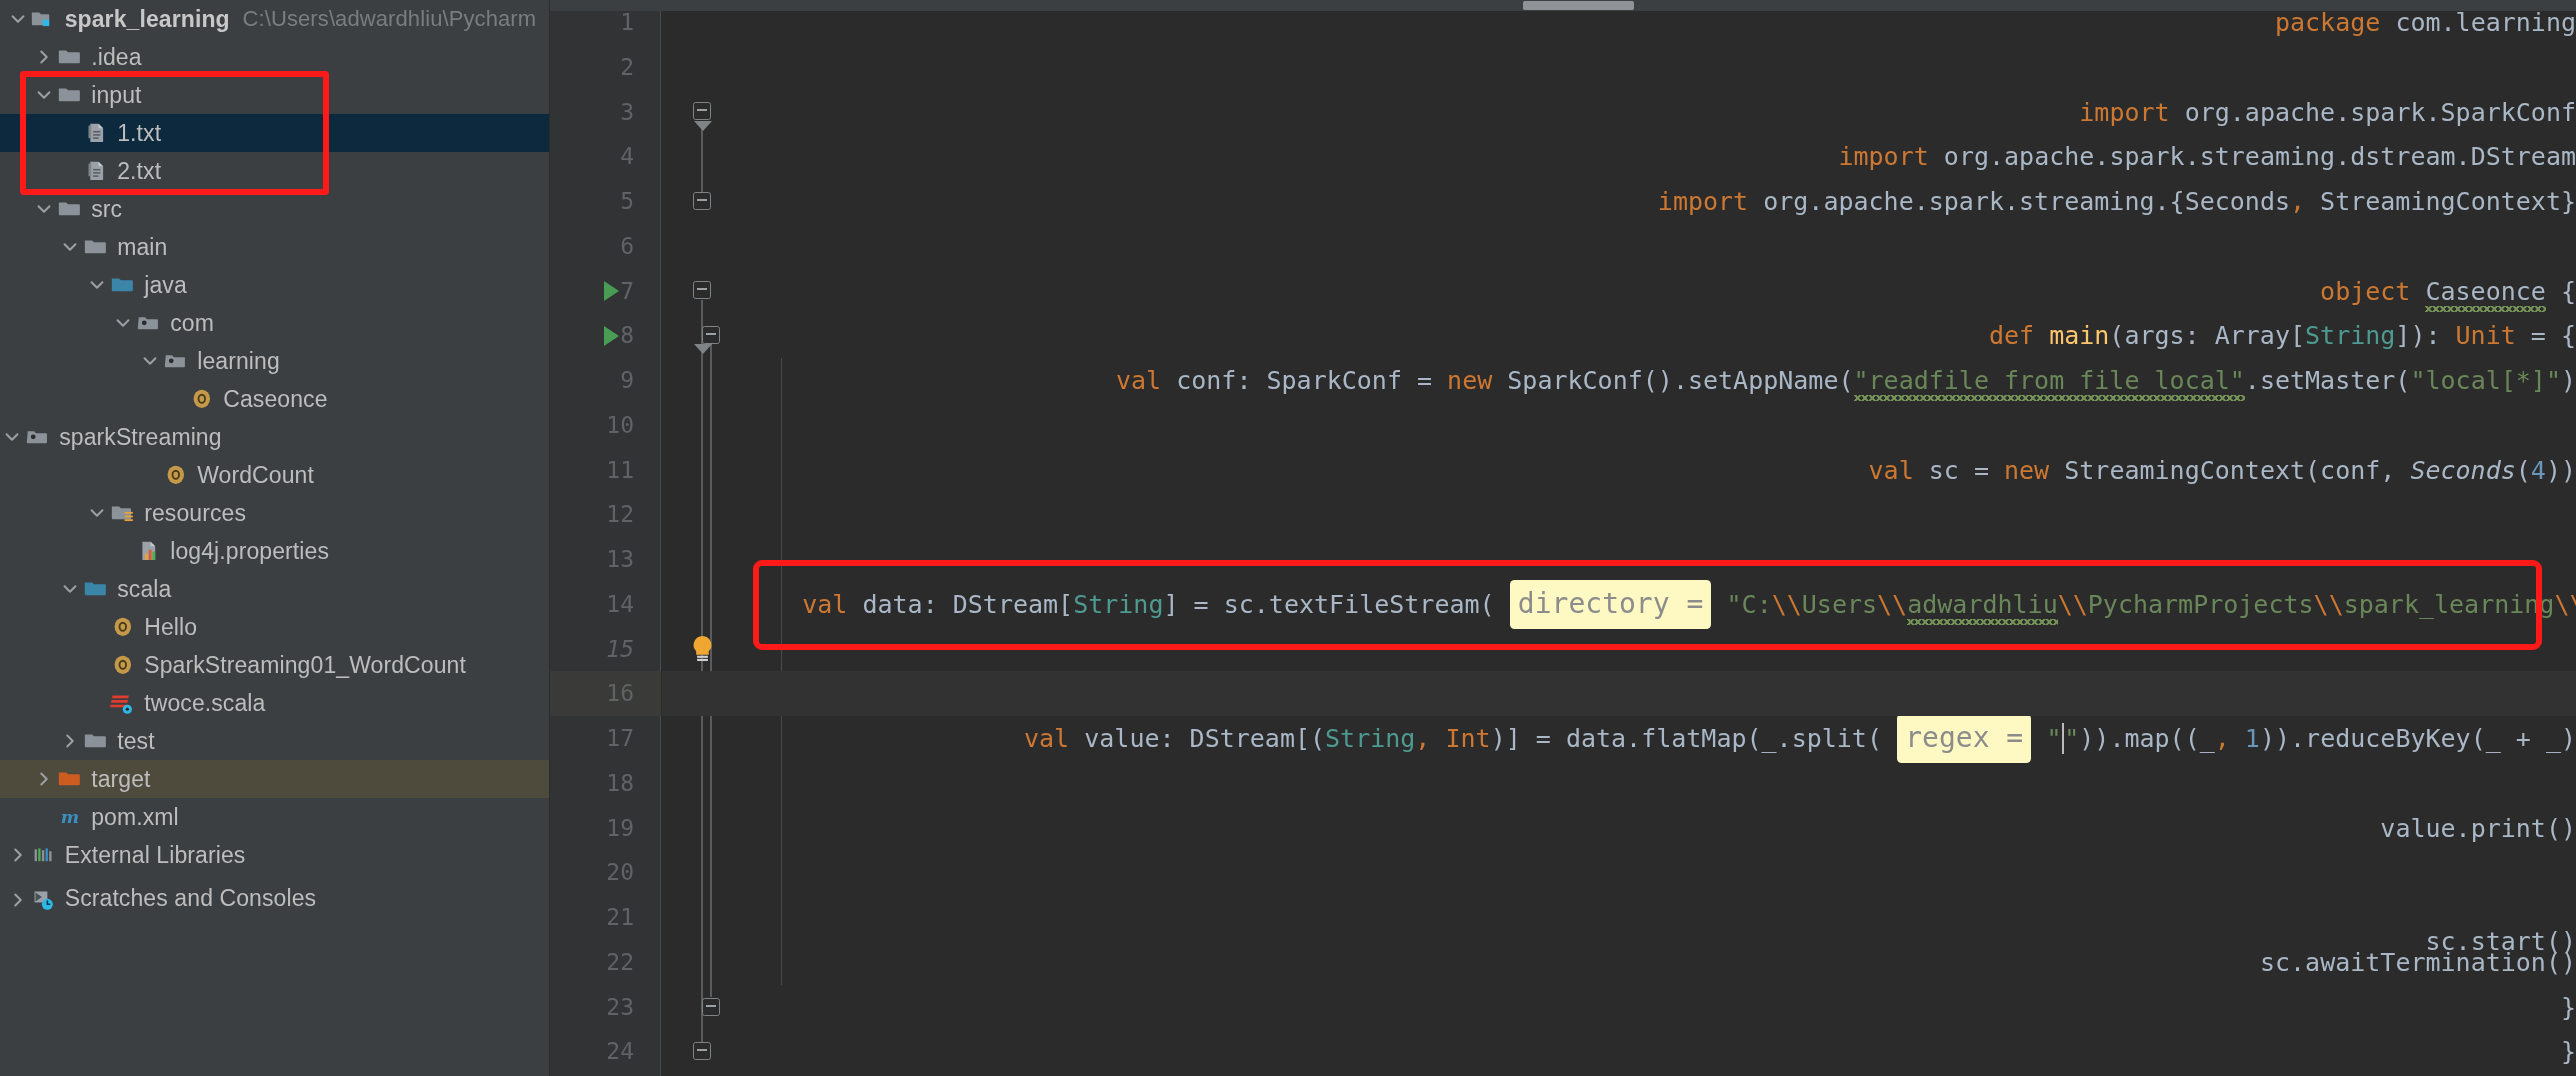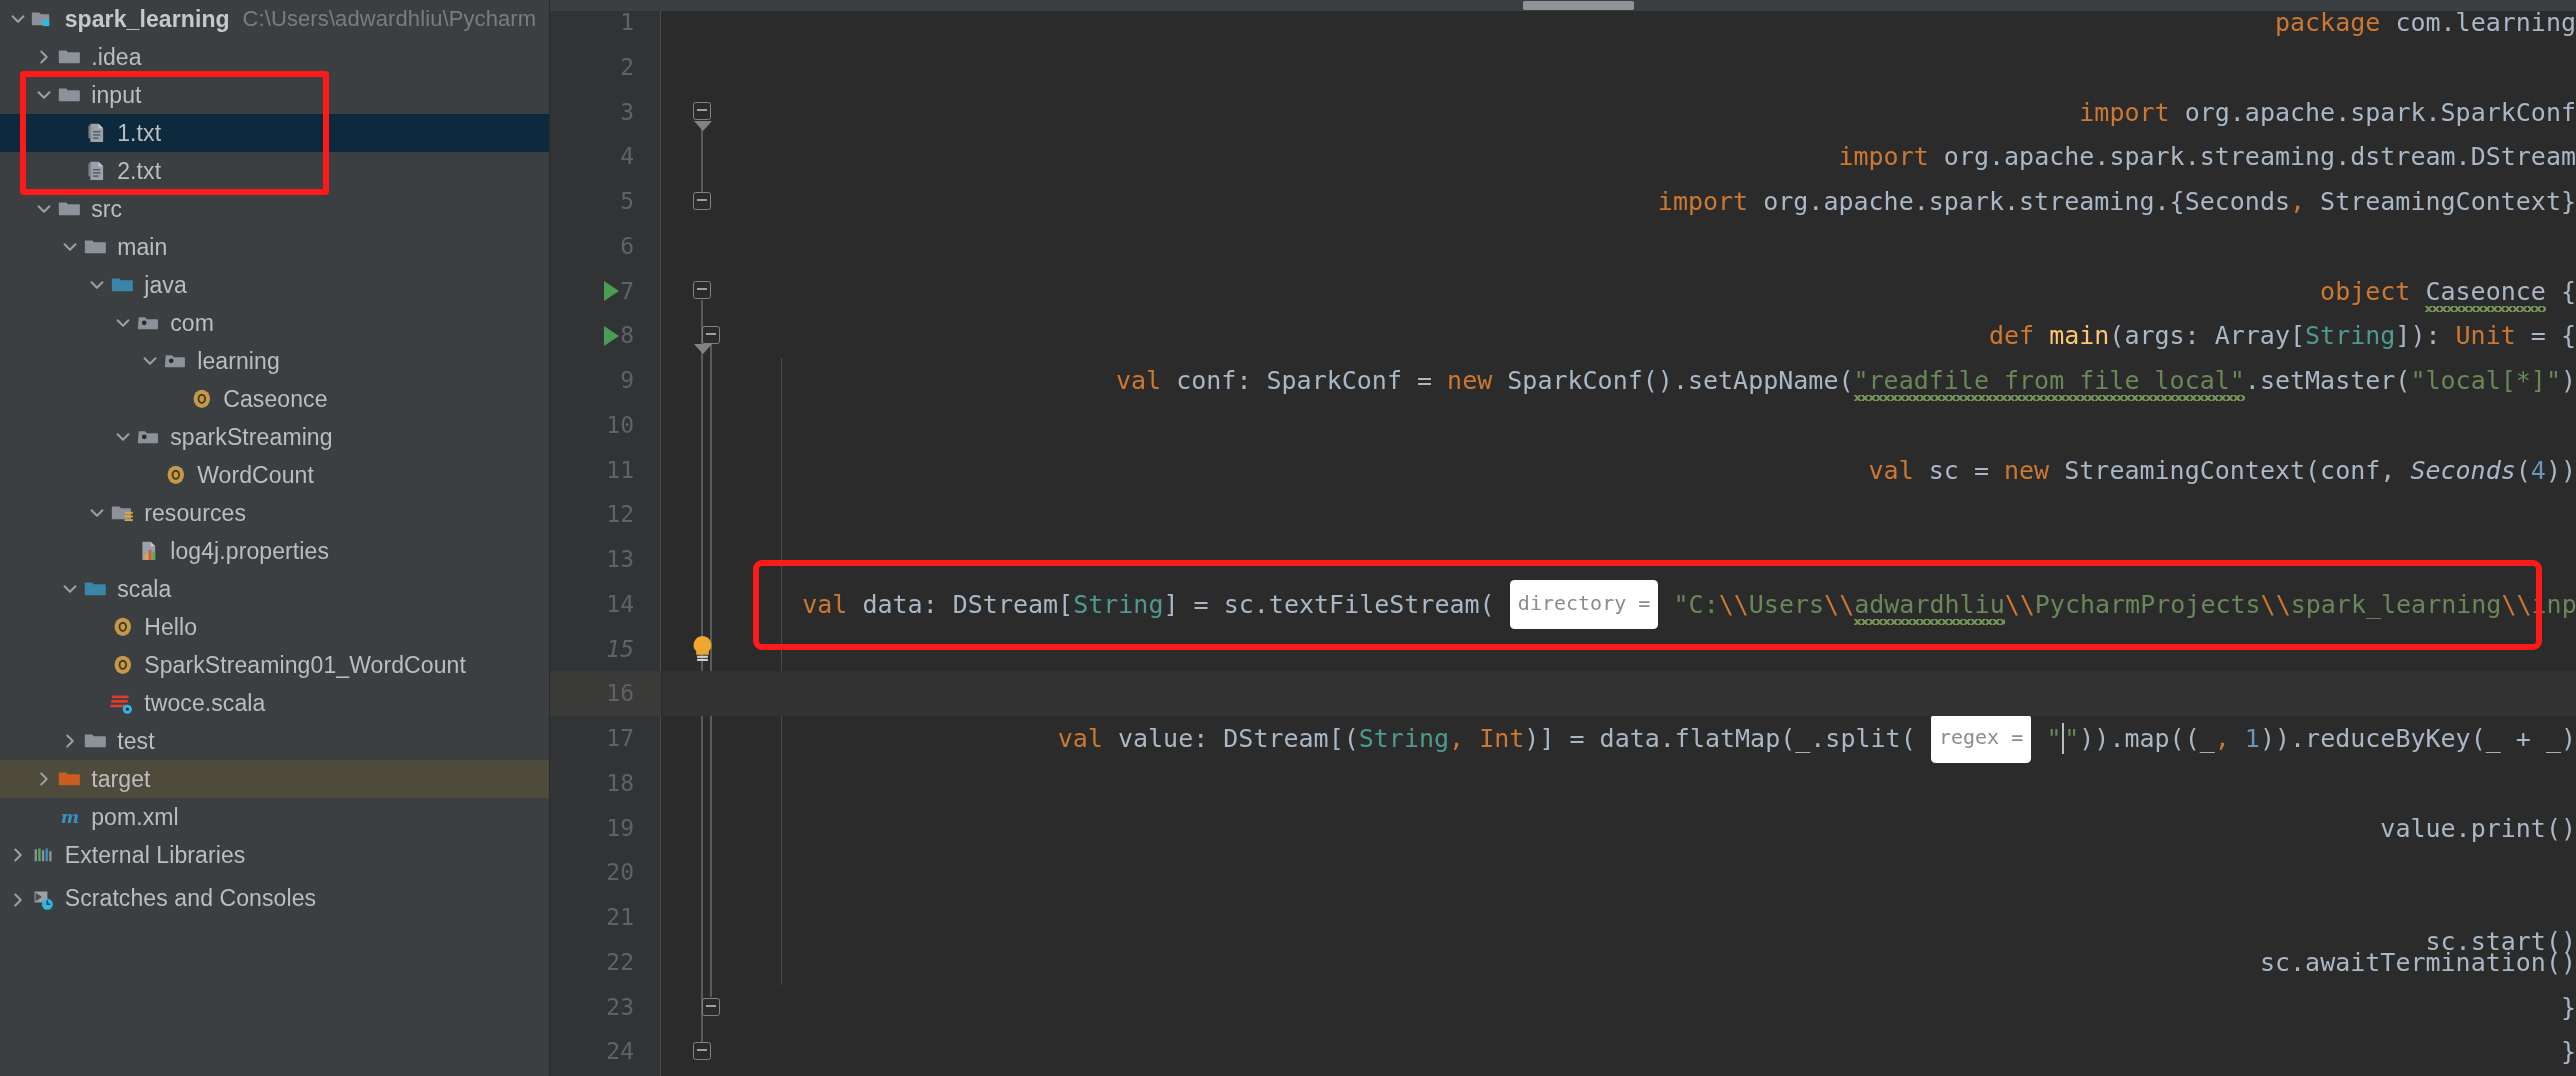--- a/index.html
+++ b/index.html
@@ -111,23 +111,23 @@
   .ident{ color: #a9b7c6; }
   .tparam { color: #4e9a91; }
   .str  { color: #6a8759; }
   .esc  { color: #cc7832; }
   .num  { color: #6897bb; }
   .fn   { color: #ffc66d; }
   .itl  { font-style: italic; color: #a9b7c6; }
 
   .hintchip {
     display: inline-block;
-    background: #ffffff;
+    background: #fef9c3;
     color: #8c8c8c;
-    font-size: 20px;
+    font-size: 28px;
     border-radius: 4.6px;
     padding: 0.9px 8.2px 2.7px 8.2px;
     vertical-align: middle;
     position: relative;
     top: -1.8px;
   }
 
   
   .squig {
     position: relative;
@@ -381,21 +381,21 @@
             </svg>
           </span>
           <span class="ic">
             <svg width="25.6" height="25.6" viewBox="0 0 28 28">
       <ellipse cx="14" cy="14" rx="9" ry="10" fill="#c49a4a"></ellipse>
       <ellipse cx="14" cy="14" rx="3.6" ry="4.4" fill="none" stroke="#4a3a18" stroke-width="2"></ellipse>
             </svg>
           </span>
           <span class="lbl">Caseonce</span>
         </div>
-        <div class="tree-row" style="padding-left: 111px;">
+        <div class="tree-row" style="">
           <span class="arrow">
             <svg width="20" height="20" viewBox="0 0 22 22">
               <path d="M5 8 l6 6 l6 -6" fill="none" stroke="#9aa0a6" stroke-width="2.2" stroke-linecap="round" stroke-linejoin="round"></path>
             </svg>
           </span>
           <span class="ic">
             <svg width="25.6" height="25.6" viewBox="0 0 28 28">
       <path d="M3 8 h7 l2 2 h11 a1 1 0 0 1 1 1 v9 a1 1 0 0 1 -1 1 h-20 a1 1 0 0 1 -1 -1 z" fill="#8b9299"></path>
       <circle cx="9" cy="14" r="2.6" fill="#2b2b2b"></circle>
             </svg>

